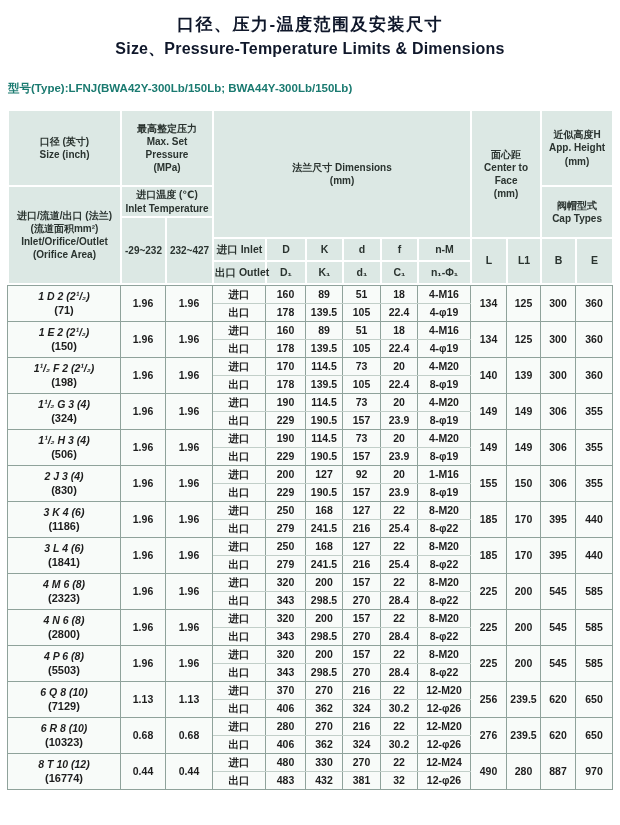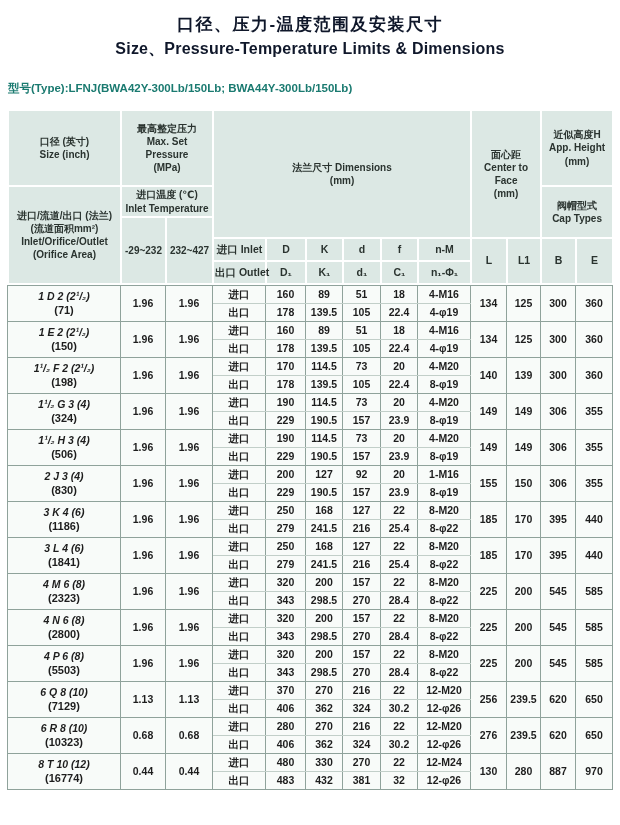--- a/index.html
+++ b/index.html
@@ -482,21 +482,21 @@
           <div class="size-area">(16774)</div>
         </td>
         <td rowspan="2">0.44</td>
         <td rowspan="2">0.44</td>
         <td class="lt">进口</td>
         <td class="lt">480</td>
         <td class="lt">330</td>
         <td class="lt">270</td>
         <td class="lt">22</td>
         <td class="lt">12-M24</td>
-        <td rowspan="2">130</td>
+        <td rowspan="2">490</td>
         <td rowspan="2">280</td>
         <td rowspan="2">887</td>
         <td rowspan="2">970</td>
       </tr>
       <tr>
         <td class="lt2">出口</td>
         <td class="lt2">483</td>
         <td class="lt2">432</td>
         <td class="lt2">381</td>
         <td class="lt2">32</td>

